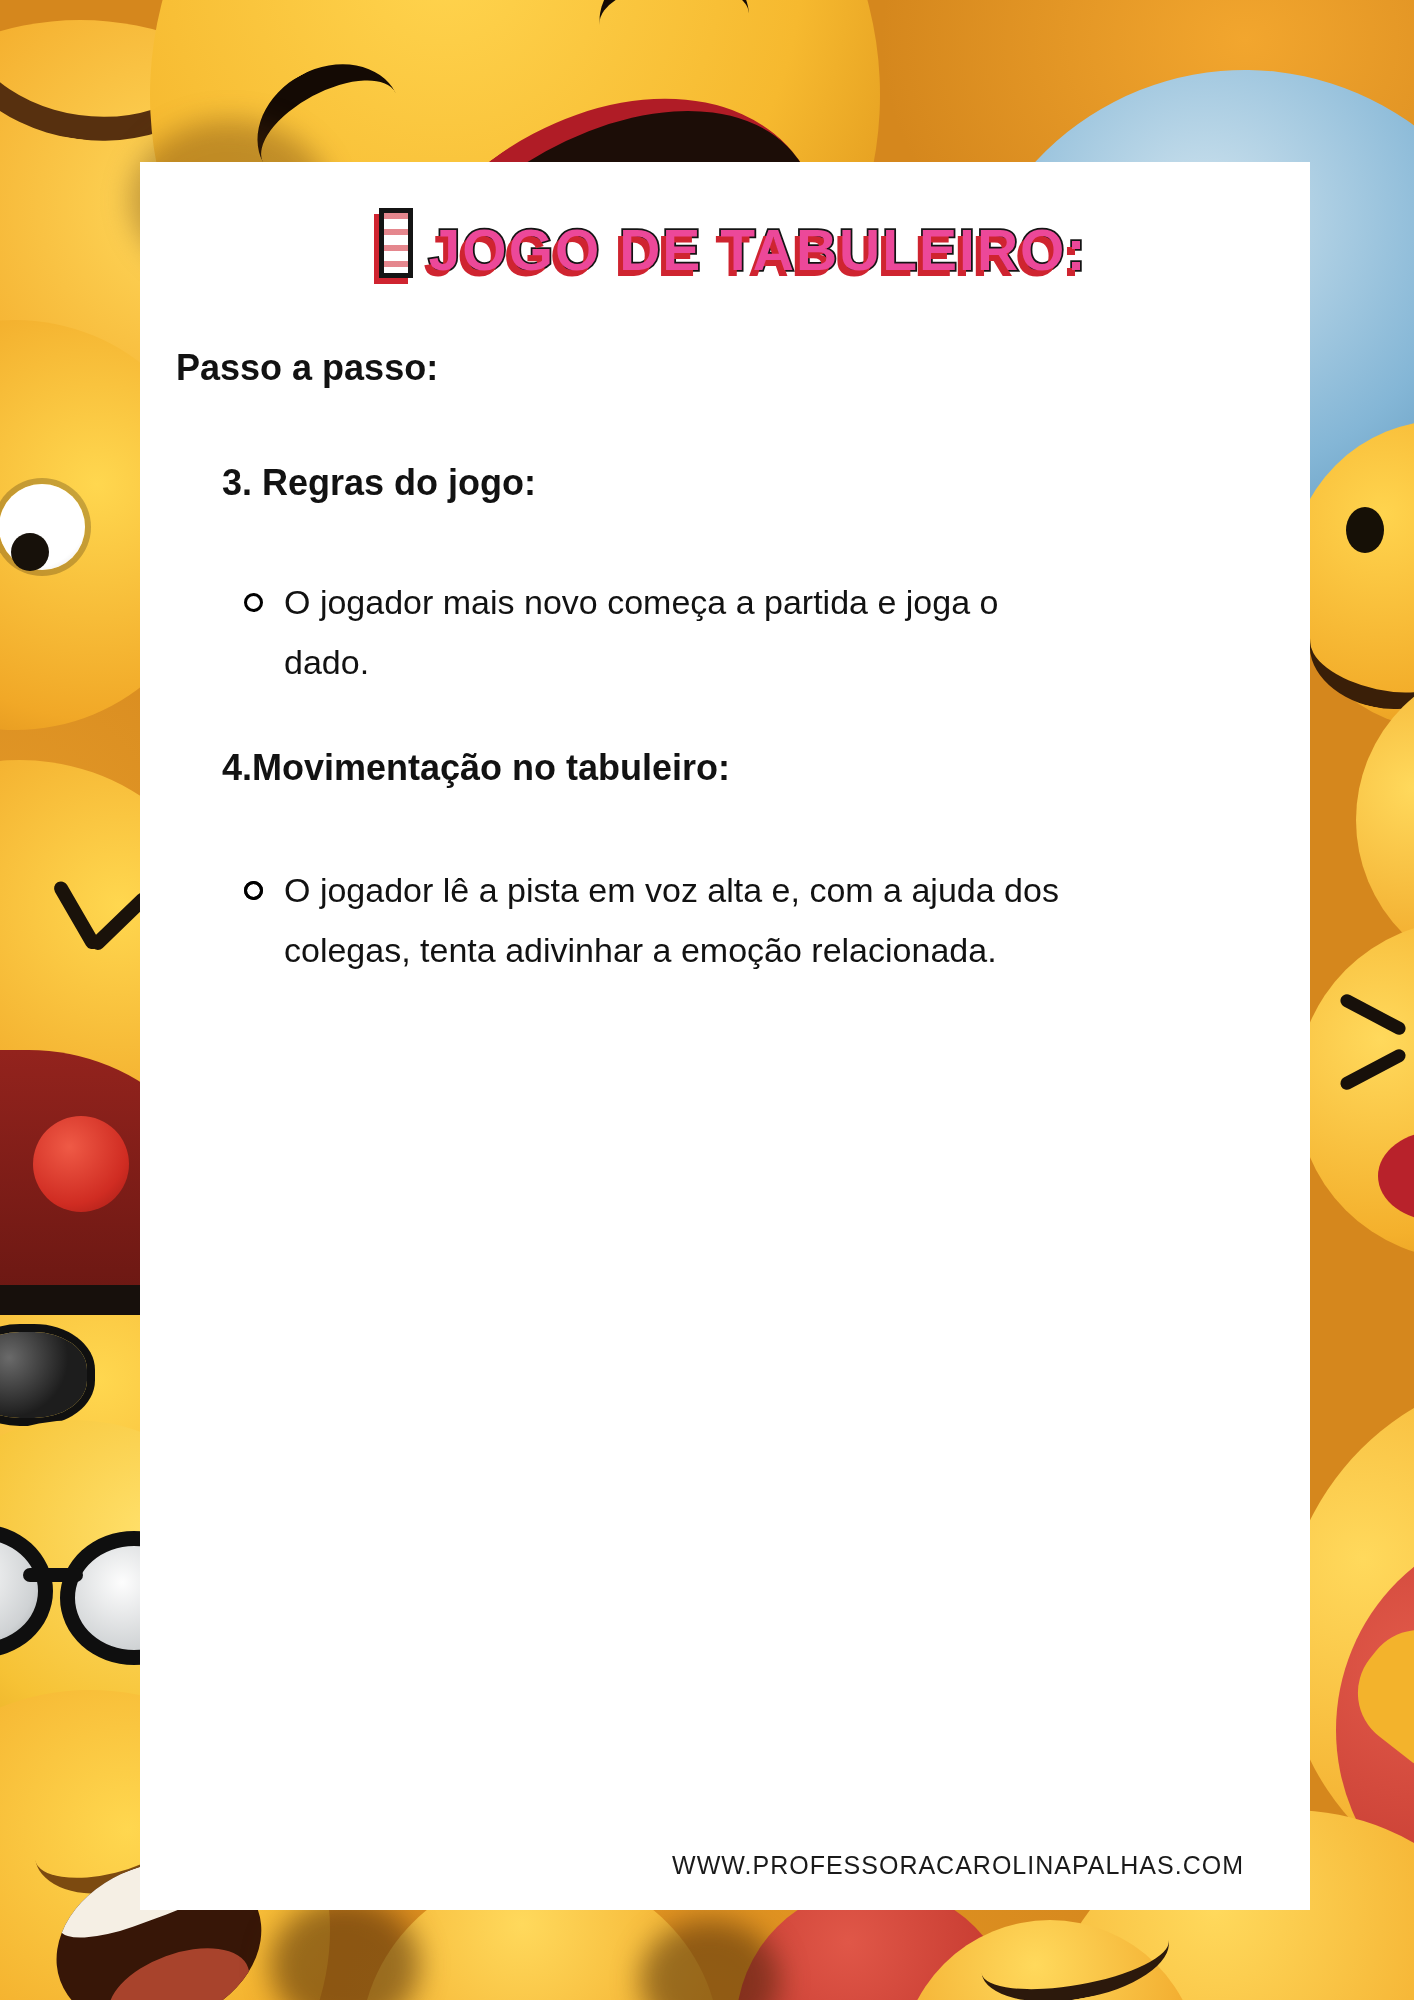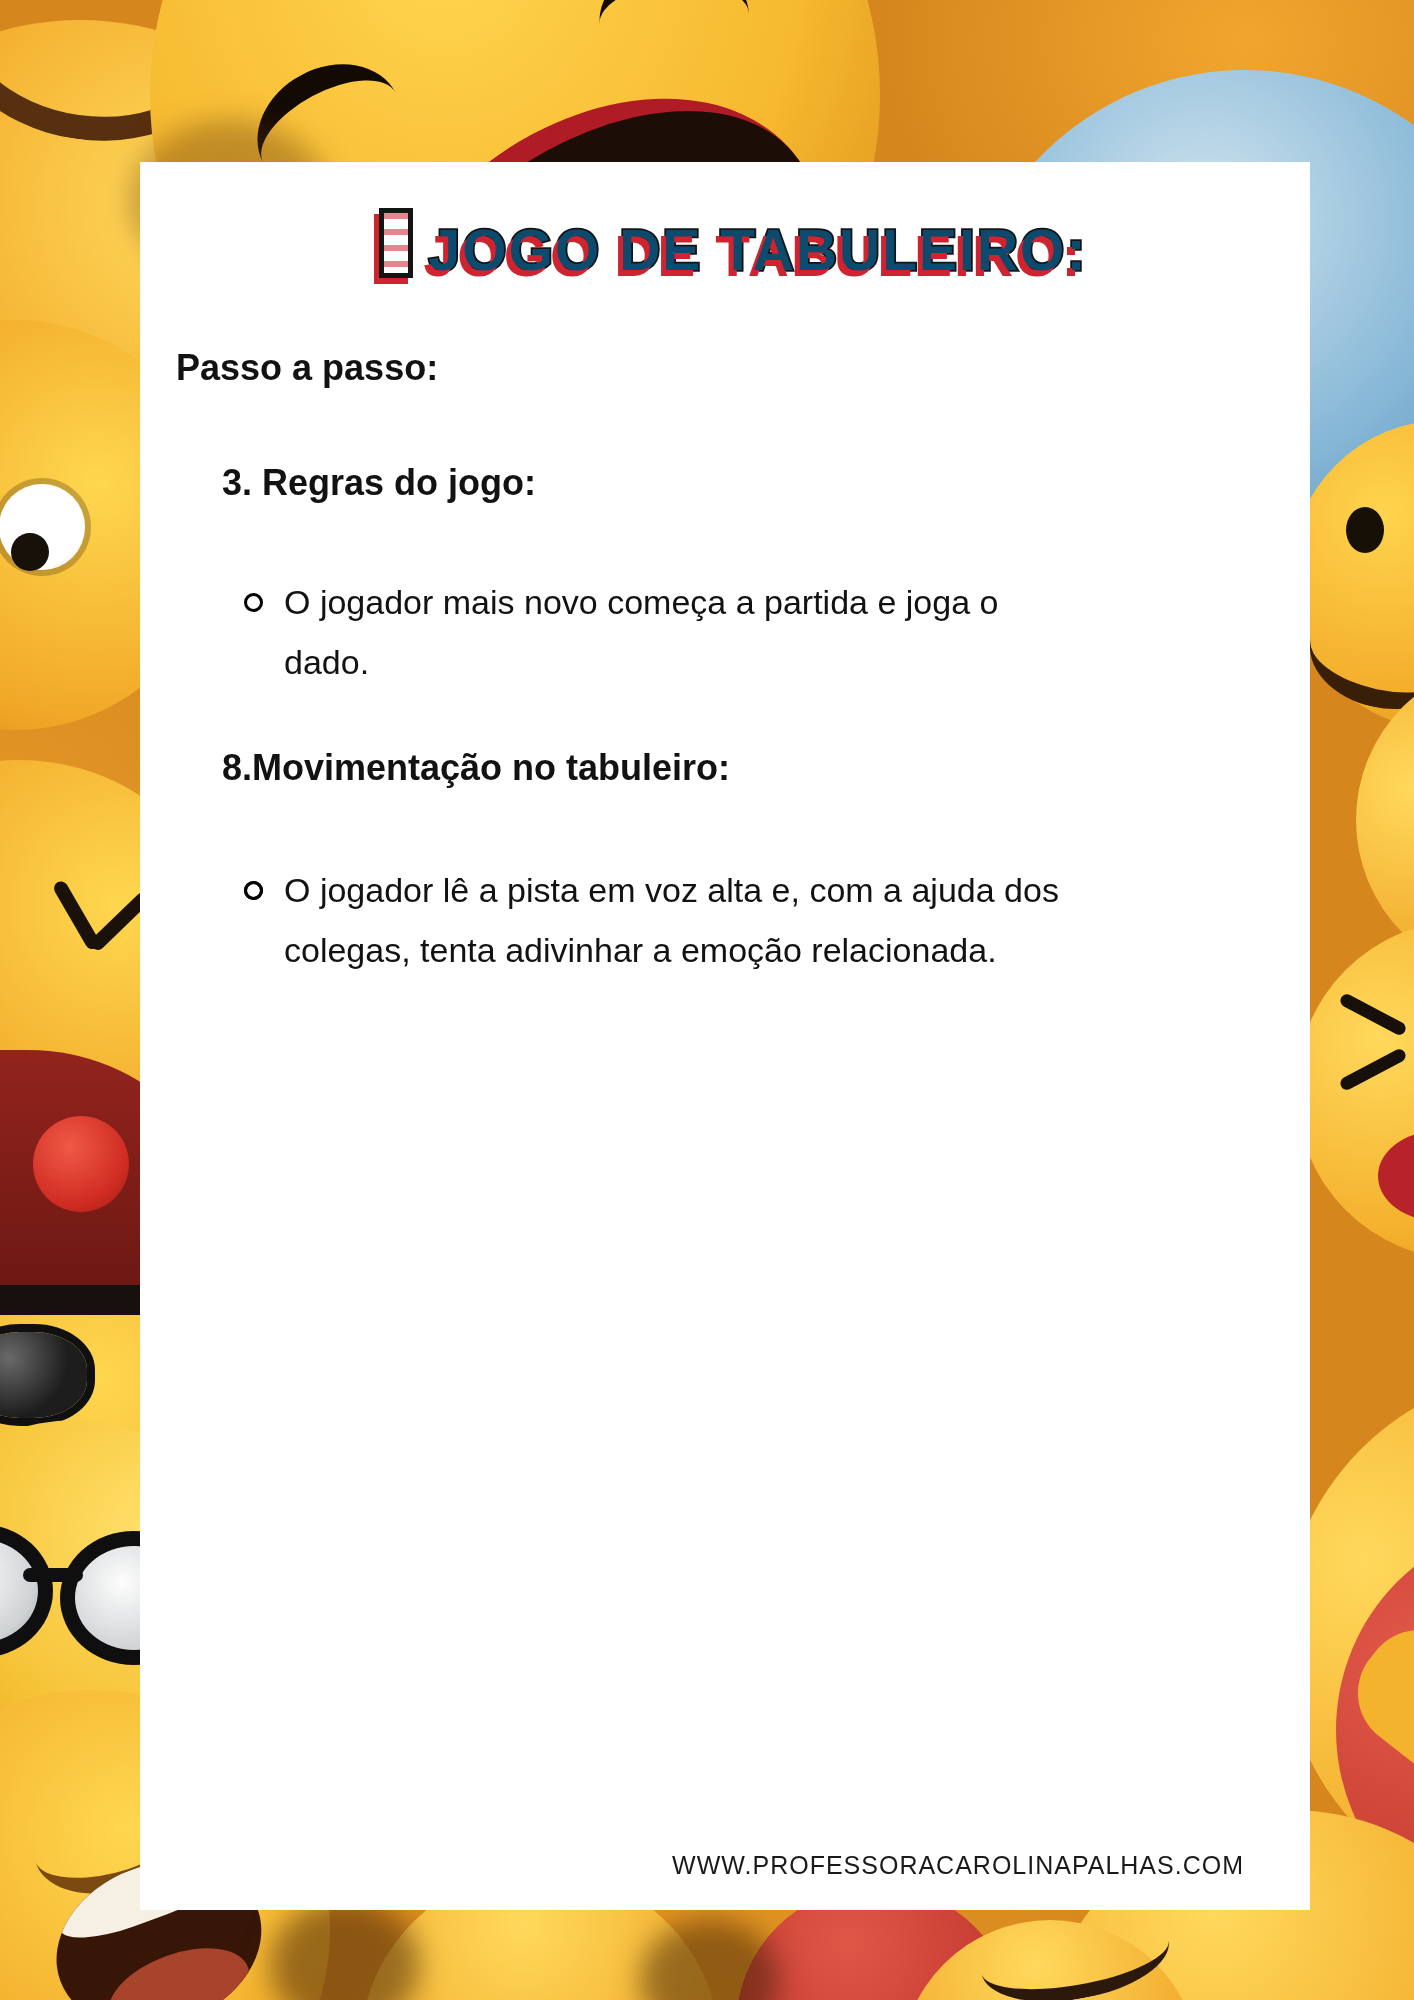--- a/index.html
+++ b/index.html
@@ -123,21 +123,21 @@
   .shadow{position:absolute;border-radius:50%;filter:blur(14px);background:rgba(62,32,6,.5);}
   .sh1{left:270px;top:1900px;width:150px;height:130px;}
   .sh2{left:640px;top:1920px;width:140px;height:120px;}
   .sh3{left:130px;top:120px;width:200px;height:160px;background:rgba(90,45,8,.35);}
 
   
   .card{position:absolute;left:140px;top:162px;width:1170px;height:1748px;background:#ffffff;z-index:2;
     box-sizing:border-box;padding:46px 36px 0 36px;color:#121212;}
 
   .title{margin:0;text-align:center;font-weight:700;font-size:57px;line-height:1.28;letter-spacing:2px;
-    color:#0c4a6e;-webkit-text-stroke:3.5px #141414;paint-order:stroke fill;
+    color:#ec4899;-webkit-text-stroke:3.5px #141414;paint-order:stroke fill;
     text-shadow:-5px 6px 0 #cf2430;}
   .title .tline{white-space:nowrap;}
   .glyphbox{display:inline-block;width:24px;height:60px;border:5px solid #141414;vertical-align:-8px;
     margin:0 16px;box-shadow:-5px 6px 0 #cf2430;
     background:repeating-linear-gradient(180deg, rgba(207,36,48,.55) 0 6px, transparent 6px 16px);}
 
   .step-heading{margin:60px 0 0 0;font-size:36px;font-weight:700;}
   .sec-heading{margin:16px 0 0 46px;font-size:36px;font-weight:700;}
   .sec3-heading{margin-top:73px;}
   .sec4-heading{margin-top:55px;}
@@ -226,21 +226,21 @@
   <div class="step-heading">Passo a passo:</div>
 
   <div class="sec-heading sec3-heading">3. Regras do jogo:</div>
   <ul class="bullets">
     <li class="m-b2">
       <span class="bullet-ring"></span>
       <span>O jogador mais novo começa a partida e joga o dado.</span>
     </li>
   </ul>
 
-  <div class="sec-heading sec4-heading">8.Movimentação no tabuleiro:</div>
+  <div class="sec-heading sec4-heading">4.Movimentação no tabuleiro:</div>
   <ul class="bullets">
     <li class="m-b3">
       <span class="bullet-ring"></span>
     </li>
     <li class="m-b4">
       <span class="bullet-ring"></span>
       <span>O jogador lê a pista em voz alta e, com a ajuda dos colegas, tenta adivinhar a emoção relacionada.</span>
     </li>
   </ul>
 

